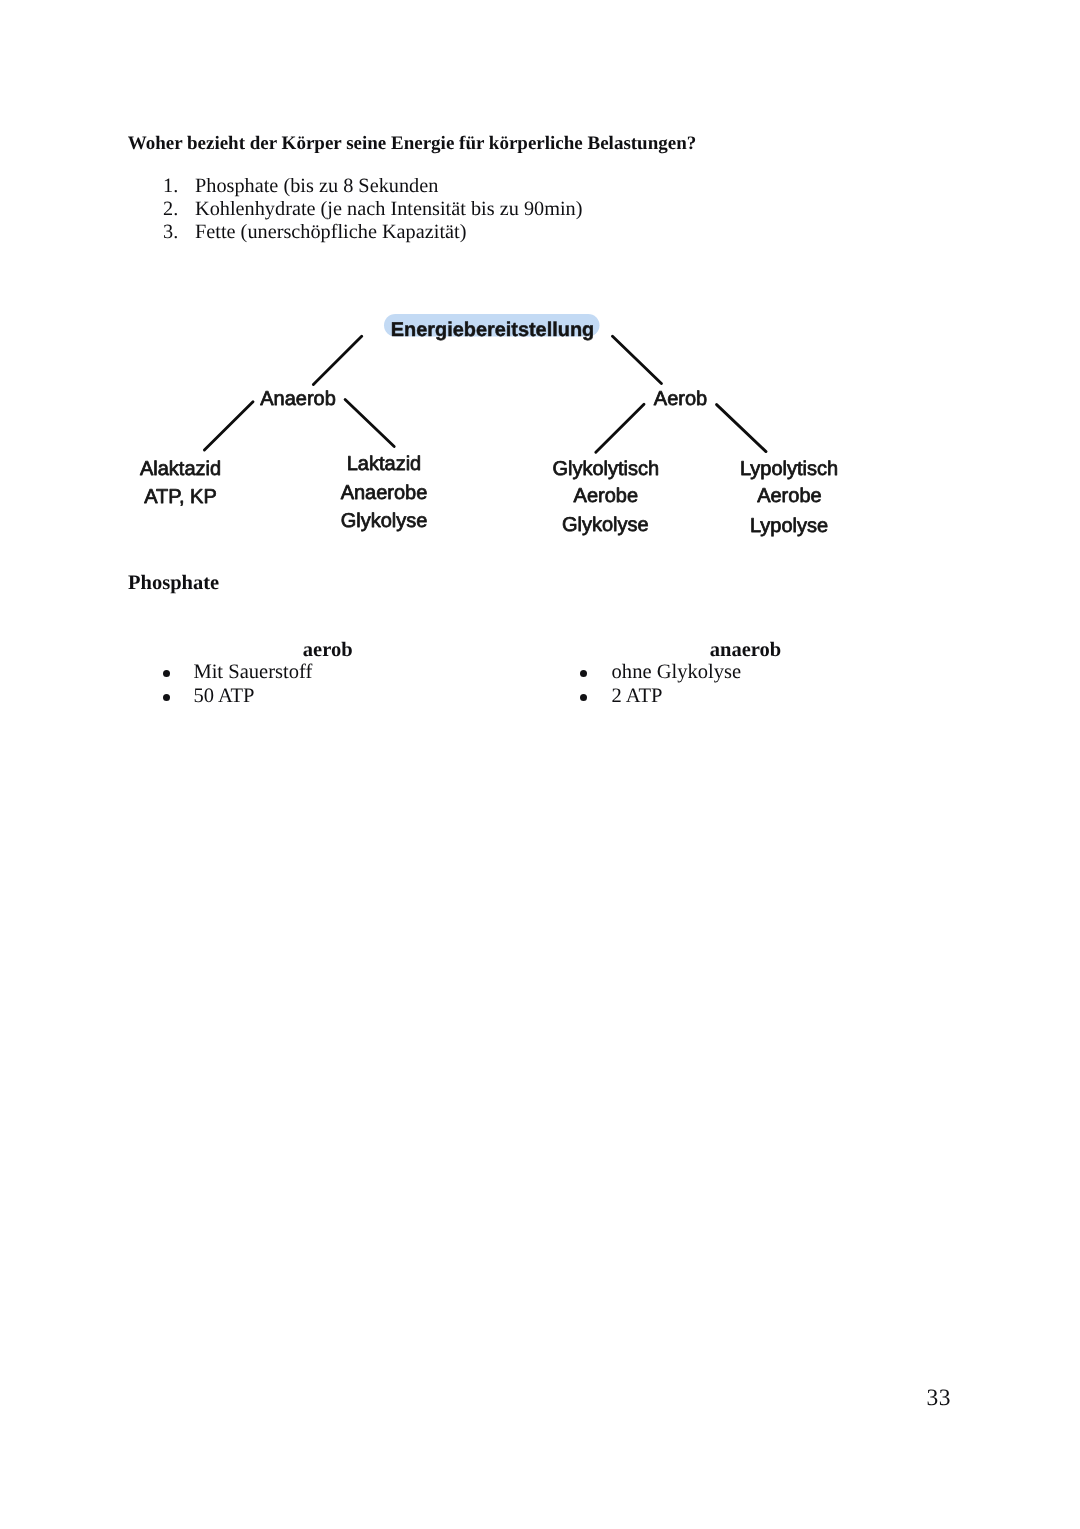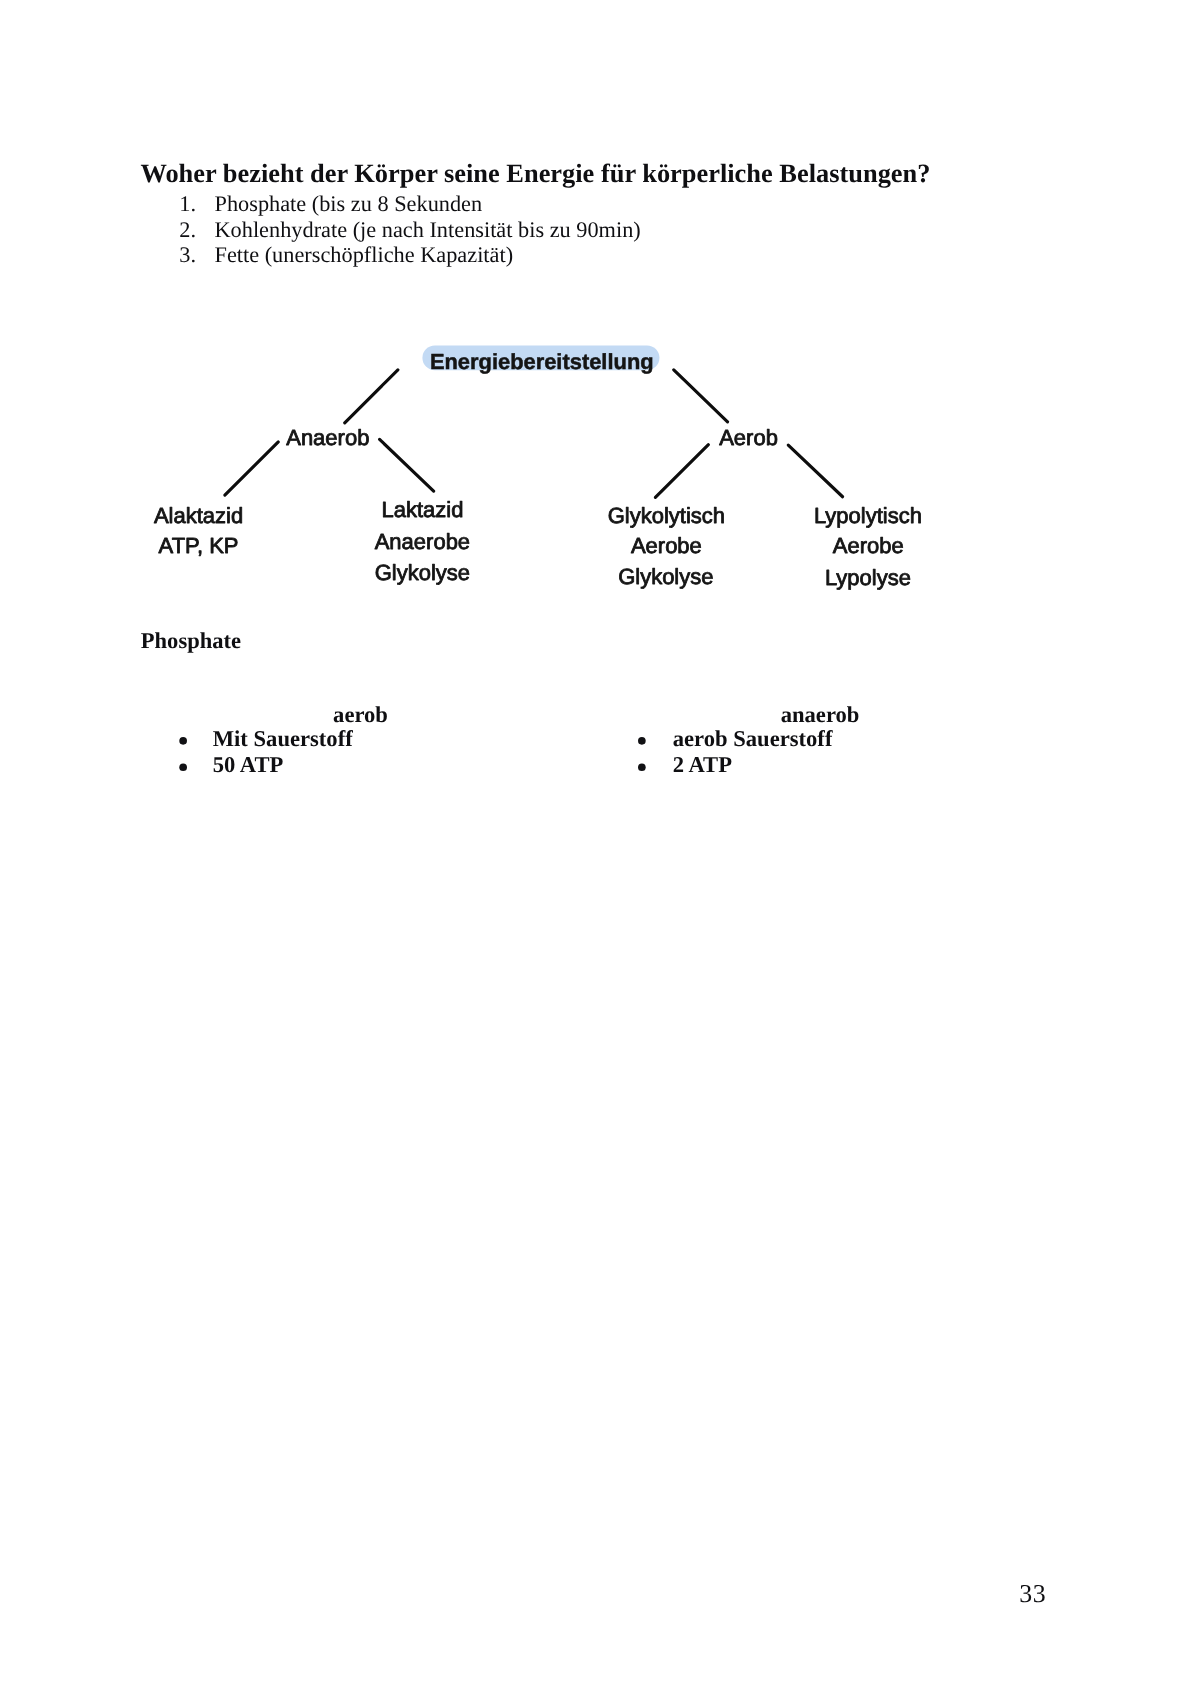--- a/index.html
+++ b/index.html
@@ -3,37 +3,37 @@
 <meta charset="utf-8">
 <title>Energiebereitstellung</title>
 <style>
   html,body{margin:0;padding:0;}
   body{width:1080px;height:1529px;background:#ffffff;position:relative;
        font-family:"Liberation Serif",serif;color:#0f0f12;overflow:hidden;
        -webkit-font-smoothing:antialiased;text-rendering:geometricPrecision;
        will-change:opacity;}
   .page{position:absolute;left:0;top:0;width:1080px;height:1529px;}
 
-  .heading{position:absolute;left:127.7px;top:148px;font-size:24px;font-weight:bold;
+  .heading{position:absolute;left:127.7px;top:134px;font-size:19px;font-weight:bold;
            white-space:nowrap;line-height:20px;}
 
   .numlist{position:absolute;left:163px;top:175px;}
   .numrow{display:flex;font-size:20.3px;line-height:23.2px;white-space:nowrap;}
   .numrow .num{width:32px;flex:none;}
 
   .vergleich{position:absolute;left:128px;top:572.5px;font-size:20.5px;font-weight:bold;line-height:20px;}
 
   .cmp{position:absolute;top:637.2px;font-size:20.55px;}
   .cmp .cmptitle{font-weight:bold;text-align:center;line-height:24px;position:relative;top:0.8px;}
-  .cmprow{position:relative;line-height:23.95px;white-space:nowrap;padding-left:32px;font-weight:bold;}
+  .cmprow{position:relative;line-height:23.95px;white-space:nowrap;padding-left:32px;}
   #col-aerob .cmprow{padding-left:30.8px;}
   .cmprow .bul{position:absolute;left:0px;top:8.6px;width:7.2px;height:7.2px;
                border-radius:50%;background:#111114;font-size:0;color:transparent;}
 
-  .pagenum{position:absolute;left:926.6px;top:1436px;font-size:23.5px;line-height:normal;letter-spacing:0.5px;}
+  .pagenum{position:absolute;left:926.6px;top:1385px;font-size:23.5px;line-height:normal;letter-spacing:0.5px;}
 
   svg.diagram{position:absolute;left:0;top:0;width:1080px;height:1529px;overflow:visible;
               shape-rendering:geometricPrecision;}
   svg.diagram text{-webkit-font-smoothing:antialiased;}
   .dtext{font-family:"Liberation Sans",sans-serif;font-size:20px;fill:#141414;
          stroke:#141414;stroke-width:0.75px;paint-order:stroke fill;stroke-linejoin:round;}
   .droot{font-weight:bold;font-size:19.9px;stroke-width:0.45px;}
 </style>
 </head>
 <body>
@@ -94,18 +94,18 @@
   <div class="vergleich">Phosphate</div>
 
   <div class="cmp" id="col-aerob" style="left:162.6px;width:330.3px;">
     <div class="cmptitle">aerob</div>
     <div class="cmprow"><span class="bul">•</span><span>Mit Sauerstoff</span></div>
     <div class="cmprow"><span class="bul">•</span><span>50 ATP</span></div>
   </div>
 
   <div class="cmp" id="col-anaerob" style="left:579.6px;width:331.8px;">
     <div class="cmptitle">anaerob</div>
-    <div class="cmprow"><span class="bul">•</span><span>aerob Sauerstoff</span></div>
+    <div class="cmprow"><span class="bul">•</span><span>ohne Glykolyse</span></div>
     <div class="cmprow"><span class="bul">•</span><span>2 ATP</span></div>
   </div>
 
   <div class="pagenum">33</div>
 </div>
 
 </body></html>

